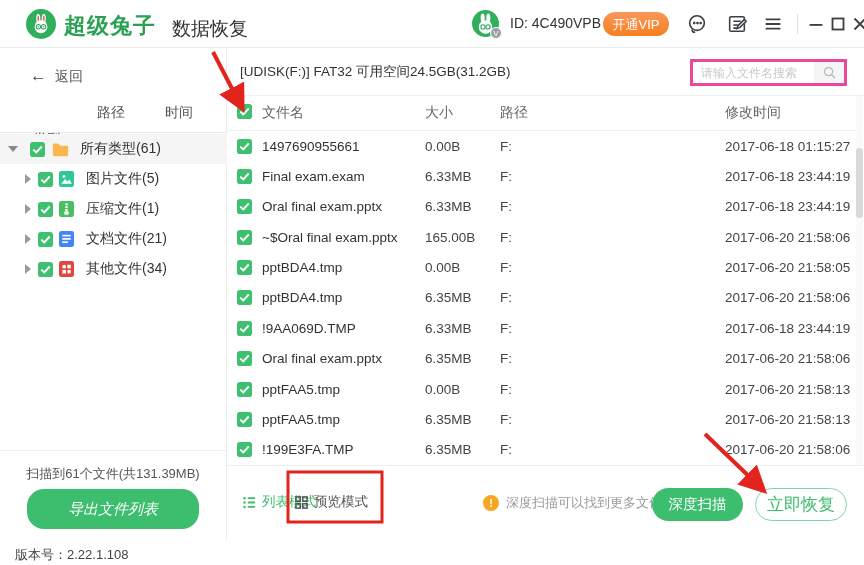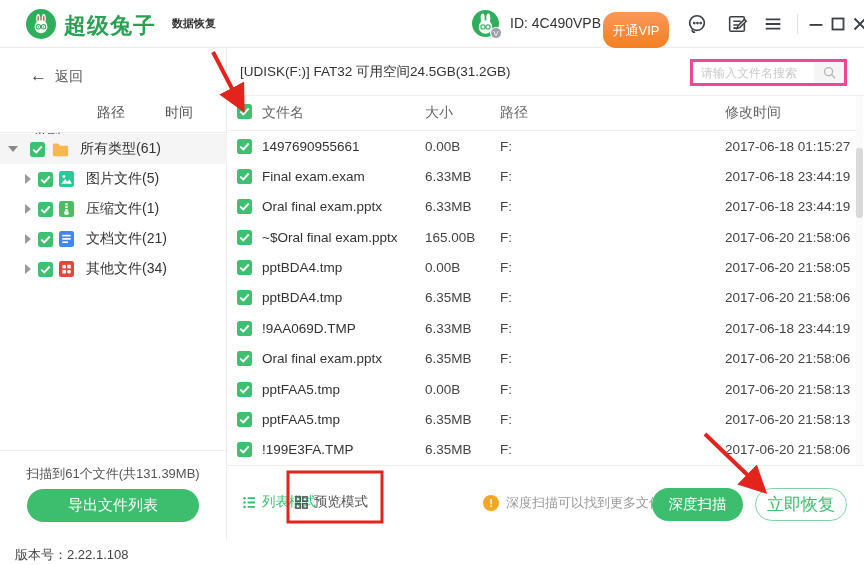--- a/index.html
+++ b/index.html
@@ -3,25 +3,25 @@
 <meta charset="utf-8">
 <style>
   * { margin:0; padding:0; box-sizing:border-box; }
   html,body { width:864px; height:565px; background:#fff; font-family:"Liberation Sans","DejaVu Sans",sans-serif; overflow:hidden; }
   .window { position:absolute; left:0; top:0; width:864px; height:540px; background:#fff; border-bottom:1px solid #e4e4e4; }
 
   
   .hdr { position:absolute; left:0; top:0; width:864px; height:48px; background:#fff; border-bottom:1px solid #ebebeb; }
   .logo { position:absolute; left:26px; top:9px; width:30px; height:30px; border-radius:50%; background:#2fae5c; display:flex; align-items:center; justify-content:center; }
   .brand { position:absolute; left:64px; top:11px; font-size:22px; font-weight:bold; color:#2aa052; letter-spacing:1px; }
-  .product { position:absolute; left:172px; top:16px; font-size:11px; color:#333; font-weight:bold; }
+  .product { position:absolute; left:172px; top:16px; font-size:19px; color:#333; font-weight:normal; }
   .avatar { position:absolute; left:472px; top:10px; width:27px; height:27px; border-radius:50%; background:#2fae5c; }
   .avatar .vbadge { position:absolute; right:-3px; bottom:-2px; width:12px; height:12px; border-radius:50%; background:#9aa0a6; color:#fff; font-size:8px; line-height:12px; text-align:center; border:1px solid #fff; }
   .uid { position:absolute; left:510px; top:15px; font-size:14px; color:#333; }
-  .vip { position:absolute; left:603px; top:12px; width:66px; height:36px; border-radius:13px; background:linear-gradient(#f9975a,#f5801f); color:#fff; font-size:13px; border:none; line-height:25px; text-align:center; cursor:pointer; }
+  .vip { position:absolute; left:603px; top:12px; width:66px; height:24px; border-radius:13px; background:linear-gradient(#f9975a,#f5801f); color:#fff; font-size:13px; border:none; line-height:25px; text-align:center; cursor:pointer; }
   .hico { position:absolute; top:13px; width:22px; height:22px; color:#3c4043; }
   .hsep { position:absolute; left:797px; top:14px; width:1px; height:20px; background:#e0e0e0; }
   .winbtn { position:absolute; top:13px; width:22px; height:22px; color:#3c4043; }
 
   
   .sidebar { position:absolute; left:0; top:48px; width:227px; height:492px; background:#fff; border-right:1px solid #ececec; }
   .back { position:absolute; left:30px; top:18px; font-size:14px; color:#555; cursor:pointer; }
   .back .arr { font-size:17px; font-weight:bold; margin-right:8px; color:#444; }
   .tabs { position:absolute; left:0; top:52px; width:227px; height:33px; border-bottom:1px solid #ebebeb; }
   .tab { position:absolute; top:4px; font-size:14px; color:#555; padding-bottom:9px; cursor:pointer; }
@@ -31,21 +31,21 @@
   .trow { position:relative; height:30px; display:flex; align-items:center; cursor:pointer; }
   .trow.selected { background:#f5f5f5; }
   .caret { width:0; height:0; position:absolute; }
   .caret.down { left:8px; border-left:5px solid transparent; border-right:5px solid transparent; border-top:6px solid #8a8a8a; }
   .caret.right { left:25px; border-top:5px solid transparent; border-bottom:5px solid transparent; border-left:6px solid #9a9a9a; }
   .trow .cb { position:absolute; left:30px; } .trow.child .cb { left:38px; }
   .trow .ficon { position:absolute; left:52px; } .trow.child .ficon { left:59px; }
   .trow .tlabel { position:absolute; left:80px; font-size:14px; color:#333; } .trow.child .tlabel { left:86px; }
   .side-bottom { position:absolute; left:0; bottom:0; width:226px; height:90px; border-top:1px solid #f0f0f0; background:#fff; }
   .scan-sum { position:absolute; top:14px; width:100%; text-align:center; font-size:13px; color:#555; }
-  .export-btn { position:absolute; left:27px; top:38px; width:172px; height:33px; border-radius:17px; background:#3dbd6e; border:none; color:#fff; font-size:15px; cursor:pointer; }
+  .export-btn { position:absolute; left:27px; top:38px; width:172px; height:40px; border-radius:17px; background:#3dbd6e; border:none; color:#fff; font-size:15px; cursor:pointer;font-style:italic; }
 
   
   .main { position:absolute; left:227px; top:48px; width:637px; height:492px; background:#fff; }
   .drivebar { position:absolute; left:0; top:0; width:637px; height:48px; border-bottom:1px solid #f0f0f0; }
   .driveinfo { position:absolute; left:13px; top:15px; font-size:13.5px; color:#333; }
   .search { position:absolute; left:463px; top:11px; width:157px; height:27px; border:3px solid #ec4899; background:#fff; display:flex; }
   .search input { flex:1; border:none; outline:none; padding:0 8px; font-size:12px; color:#333; min-width:0; }
   .search input::placeholder { color:#c9c9c9; }
   .search .sbtn { width:30px; background:#f5f5f5; display:flex; align-items:center; justify-content:center; cursor:pointer; }
 

